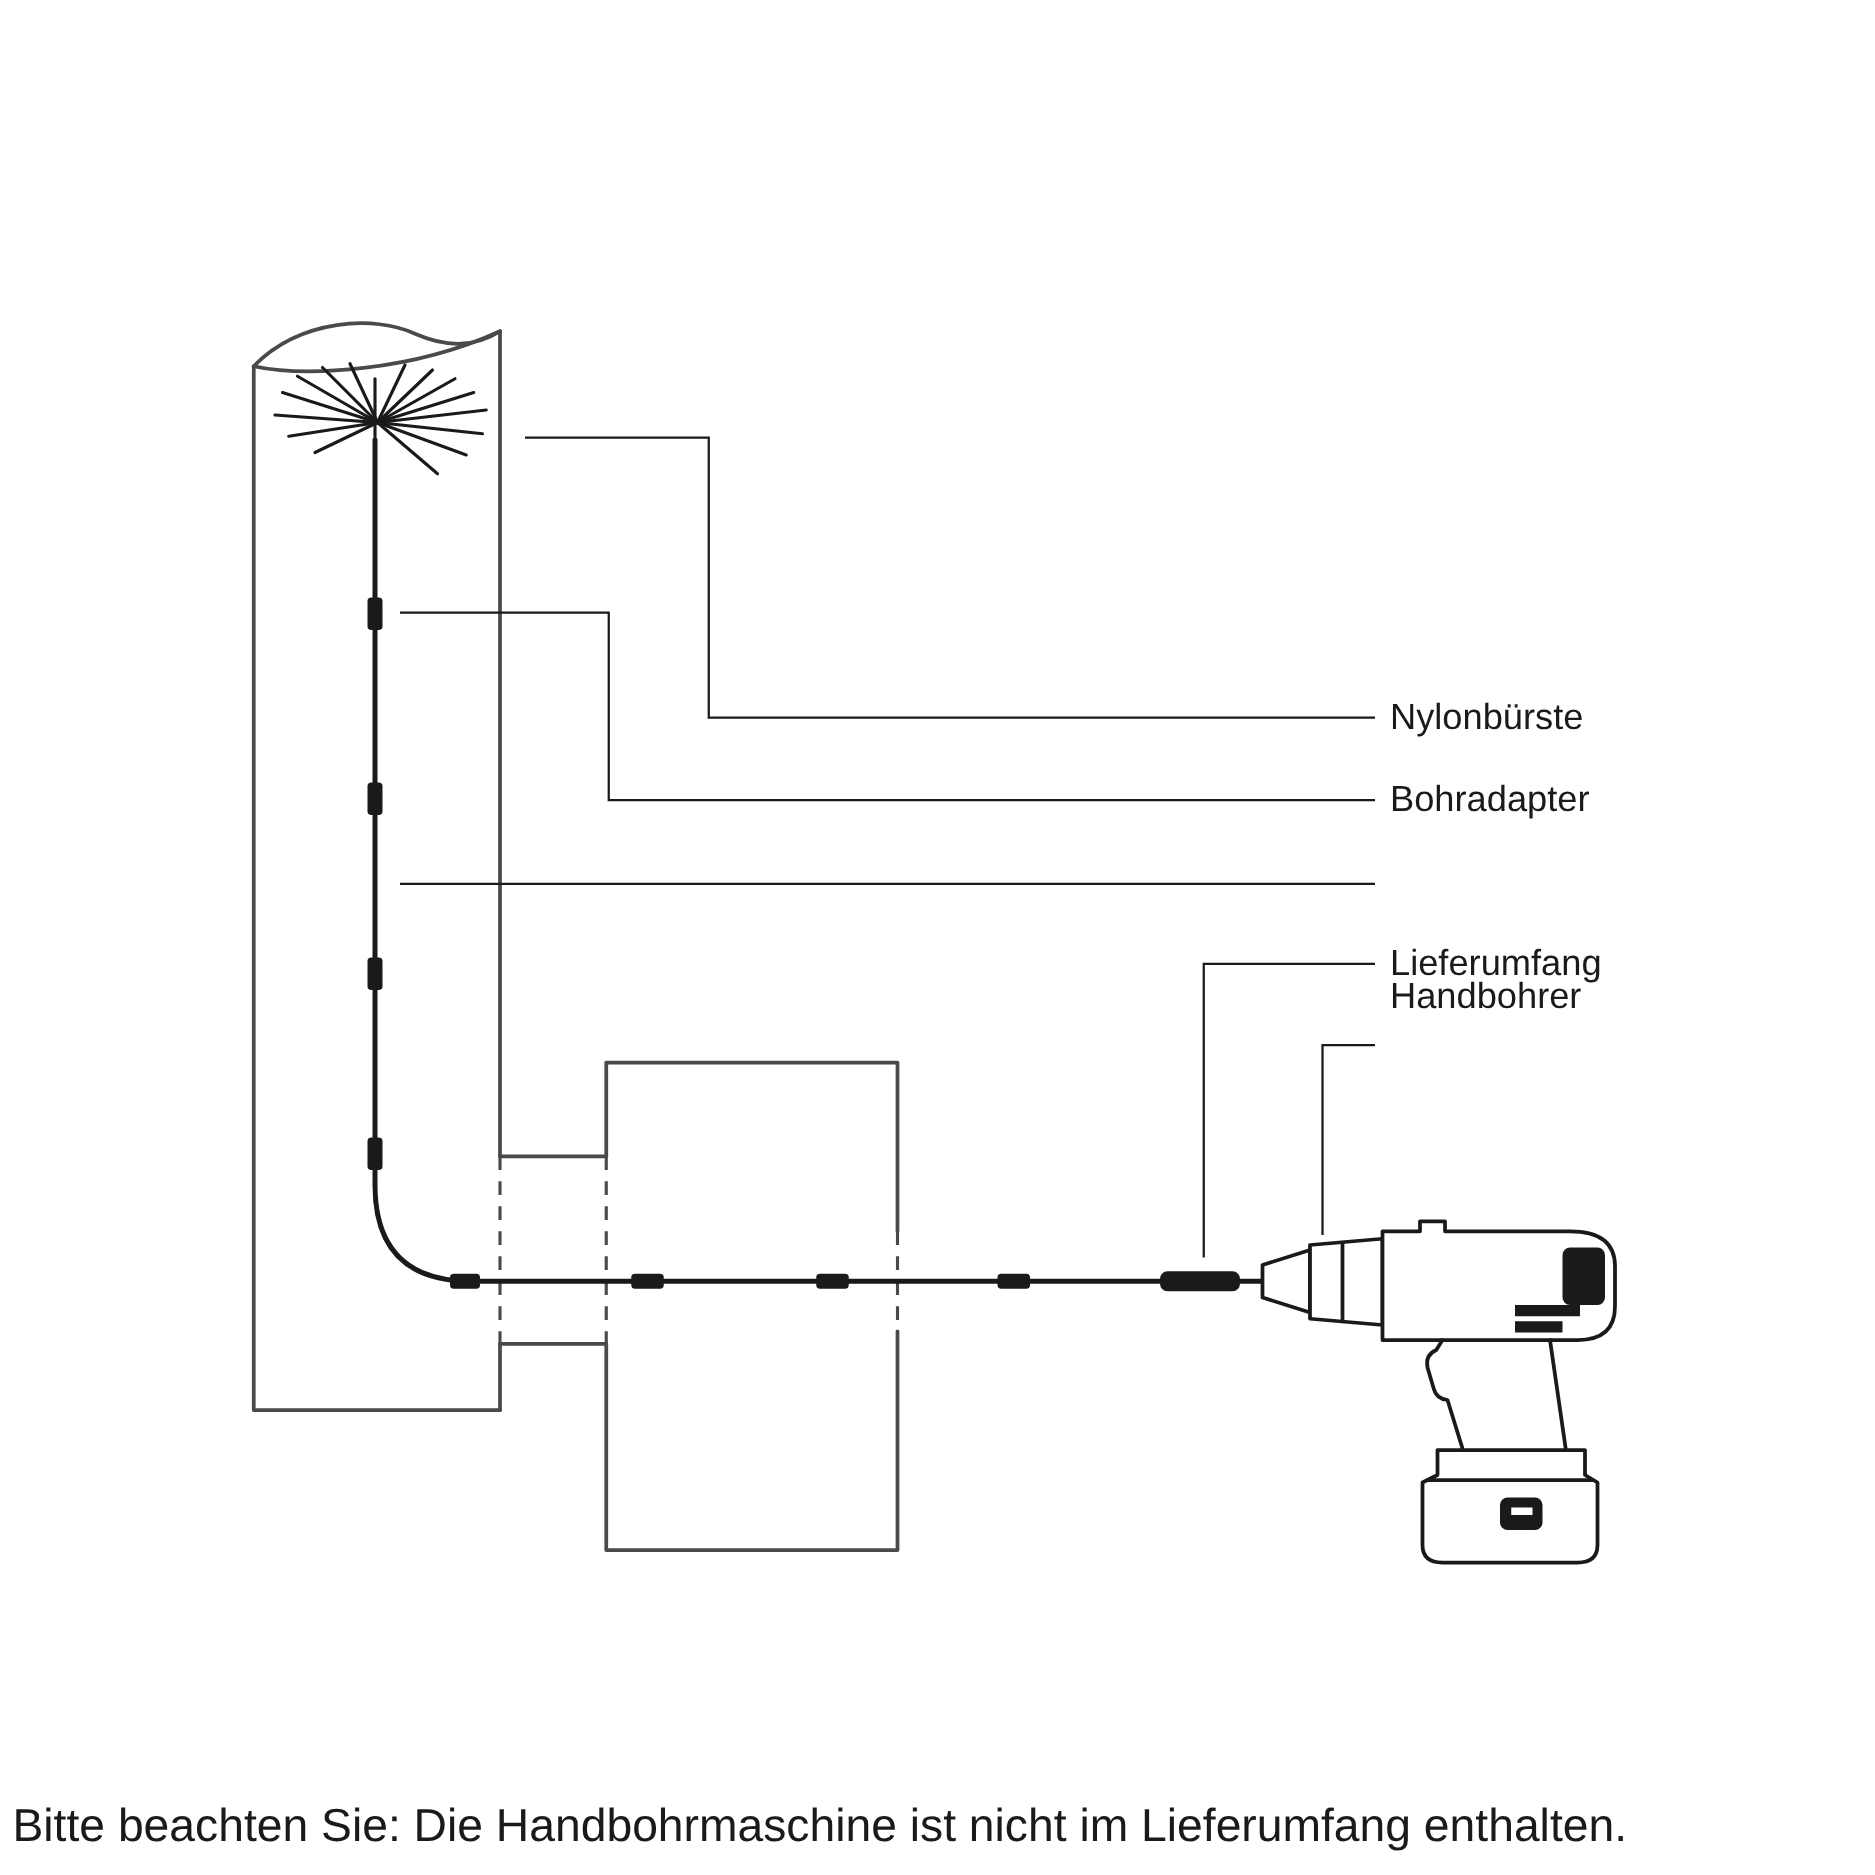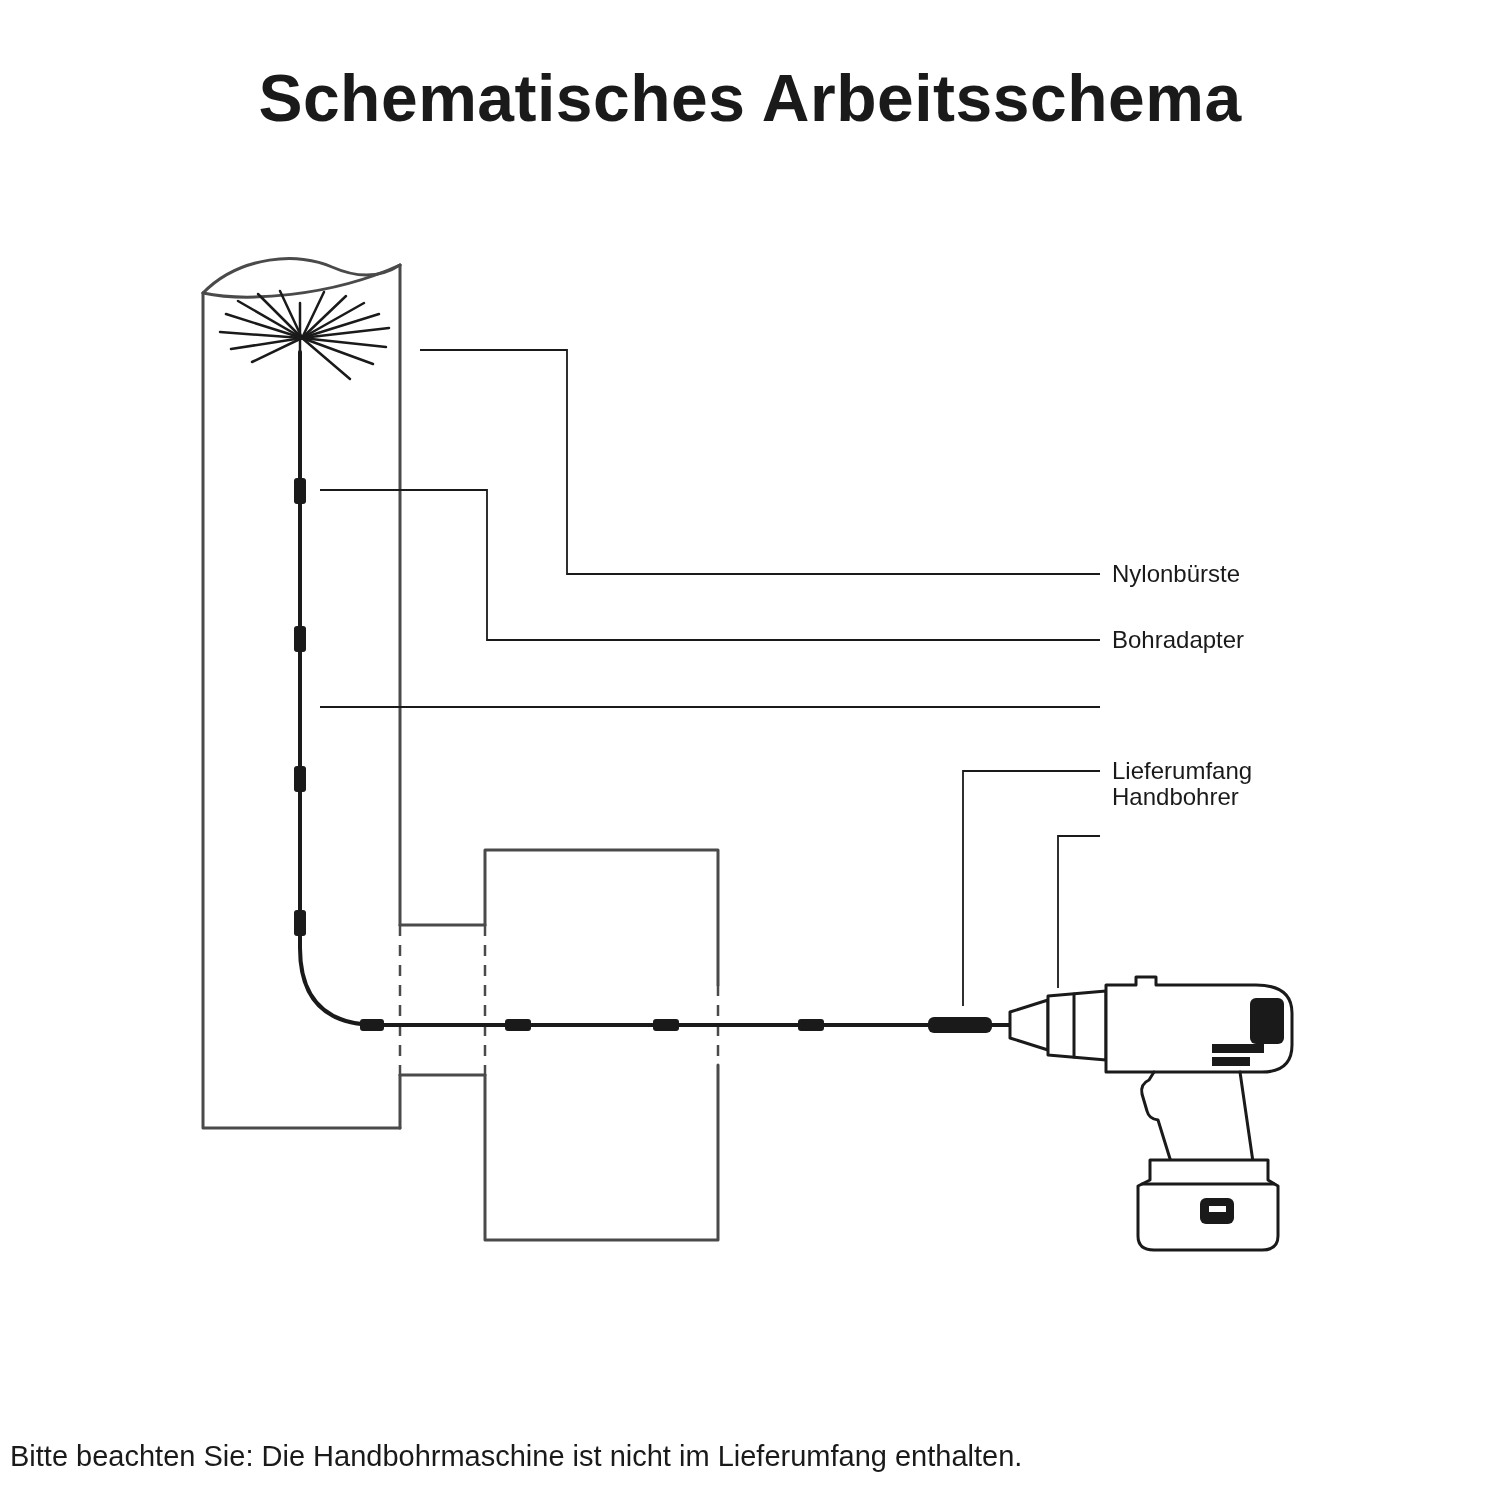--- a/index.html
+++ b/index.html
@@ -7,38 +7,37 @@
     width:1500px; height:1500px;
     background: var(--background, #ffffff);
     font-family: "Liberation Sans", sans-serif;
     color: var(--ink, #1a1a1a);
   }
   .stage { position:relative; width:1500px; height:1500px; overflow:hidden; background:var(--background,#fff); }
   .title {
     position:absolute; top:60px; left:0; width:100%;
     text-align:center; font-size:66px; font-weight:bold; letter-spacing:0.5px;
   }
-  .lbl { position:absolute; left:1112px; font-size:24px; line-height:34px; white-space:nowrap; }
-  .footer { position:absolute; top:1440px; left:10px; font-size:29px; }
+  .lbl { position:absolute; left:1112px; font-size:29px; line-height:34px; white-space:nowrap; }
+  .footer { position:absolute; top:1440px; left:10px; font-size:37px; }
   svg.diagram { position:absolute; top:0; left:0; }
   .outline { stroke: var(--outline,#4a4a4a); stroke-width:3; fill:none; stroke-linejoin:round; stroke-linecap:round; }
   .dash    { stroke: var(--outline,#4a4a4a); stroke-width:2.5; fill:none; stroke-dasharray:11 9; }
   .rod     { stroke: var(--ink,#1a1a1a); stroke-width:4; fill:none; stroke-linecap:round; }
   .bristle { stroke: var(--ink,#1a1a1a); stroke-width:2.5; fill:none; stroke-linecap:round; }
   .leader  { stroke: var(--ink,#1a1a1a); stroke-width:1.8; fill:none; }
   .ink     { fill: var(--ink,#1a1a1a); stroke:none; }
   .drill   { stroke: var(--ink,#1a1a1a); stroke-width:3; fill:#ffffff; stroke-linejoin:round; }
   .drill-line { stroke: var(--ink,#1a1a1a); stroke-width:3; fill:none; stroke-linejoin:round; stroke-linecap:round; }
 </style>
 </head>
 <body>
 
 <div class="stage">
 
-  <div class="title">Schematisches Arbeitsschema</div>
 
   <svg class="diagram" width="1500" height="1500" viewBox="0 0 1500 1500" xmlns="http://www.w3.org/2000/svg">
 
     <g>
       <path class="outline" d="M203,293 C240,255 300,252 332,267 C357,278 380,278 400,265"></path>
       <path class="outline" d="M203,293 C245,302 330,297 400,265"></path>
       <path class="outline" d="M203,293 L203,1128 L400,1128"></path>
       <path class="outline" d="M400,265 L400,925"></path>
       <path class="outline" d="M400,1075 L400,1128"></path>
       <path class="outline" d="M400,925 L485,925"></path>

